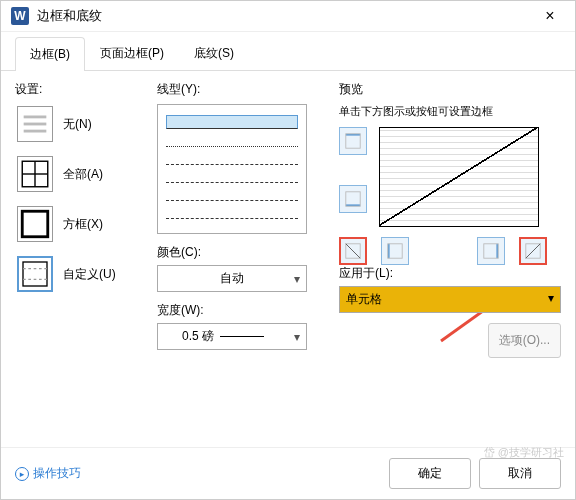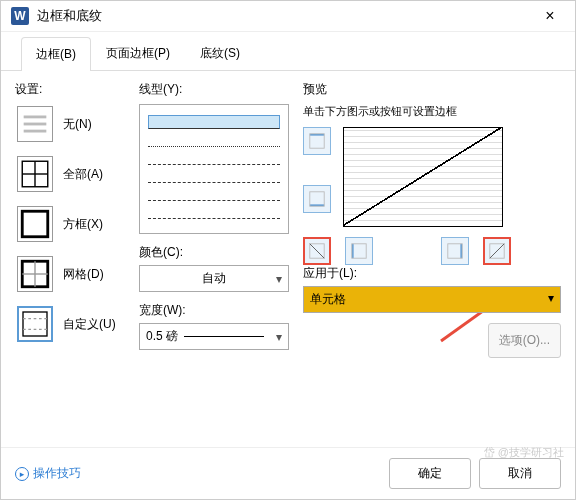--- a/index.html
+++ b/index.html
@@ -2,39 +2,39 @@
 <html><head>
 <meta charset="utf-8">
 <style>
 * { box-sizing: border-box; margin: 0; padding: 0; font-family: "Microsoft YaHei", sans-serif; font-size: 12px; }
 body { background: #f0f0f0; width: 576px; height: 500px; overflow: hidden; }
 .dialog { background: #fff; width: 576px; height: 500px; border: 1px solid #ccc; display: flex; flex-direction: column; }
 .titlebar { display: flex; align-items: center; padding: 6px 10px; border-bottom: 1px solid #eee; }
 .app-icon { width: 18px; height: 18px; background: #2b5797; color: #fff; display: flex; align-items: center; justify-content: center; font-weight: bold; border-radius: 2px; margin-right: 8px; }
 .title { flex: 1; font-size: 13px; }
 .close-btn { width: 30px; text-align: center; font-size: 16px; cursor: pointer; }
-.tabs { display: flex; border-bottom: 1px solid #ddd; padding: 0 20px; margin-top: 4px; }
+.tabs { display: flex; border-bottom: 1px solid #ddd; padding: 0 14px; margin-top: 4px; }
 .tab { padding: 8px 14px; cursor: pointer; border: 1px solid transparent; border-bottom: none; border-radius: 4px 4px 0 0; }
 .tab.active { border-color: #ddd; background: #fff; position: relative; top: 1px; }
-.content { flex: 1; display: flex; padding: 10px 14px; gap: 14px; }
+.content { flex: 1; display: flex; padding: 10px 14px; gap: 32px; }
 .col1 { width: 110px; }
 .col2 { width: 150px; }
 .col3 { flex: 1; position: relative; }
 .section-label { margin-bottom: 6px; }
 .setting-list { display: flex; flex-direction: column; gap: 10px; }
 .setting-item { display: flex; align-items: center; gap: 10px; cursor: pointer; padding: 2px; }
 .setting-item.selected .setting-icon { border: 2px solid #5b9bd5; }
 .setting-icon { width: 36px; height: 36px; border: 1px solid #999; background: #fff; display: flex; align-items: center; justify-content: center; }
 .style-box { border: 1px solid #aaa; height: 130px; padding: 6px; overflow-y: auto; background: #fff; }
 .style-line { height: 14px; border-bottom: 1px solid #333; margin: 4px 2px; }
 .style-line.dashed { border-bottom-style: dashed; }
 .style-line.dotted { border-bottom-style: dotted; }
 .style-line.selected { background: #cde6f7; border: 1px solid #5b9bd5; border-bottom: 1px solid #333; }
 .field-group { margin-top: 10px; }
-.select { width: 100%; border: 1px solid #aaa; padding: 4px 6px; background: #fff; display: flex; justify-content: center; align-items: center; cursor: pointer; position: relative; margin-top: 4px; }
+.select { width: 100%; border: 1px solid #aaa; padding: 4px 24px; background: #fff; display: flex; justify-content: center; align-items: center; cursor: pointer; position: relative; margin-top: 4px; }
 .select::after { content: "▾"; position: absolute; right: 6px; color: #555; }
 .preview-hint { margin-bottom: 8px; font-size: 11px; }
 .preview-layout { display: flex; gap: 8px; }
 .side-btns { display: flex; flex-direction: column; gap: 30px; }
 .mini-btn { width: 28px; height: 28px; border: 1px solid #88b7e0; background: #eaf3fb; cursor: pointer; display: flex; align-items: center; justify-content: center; }
 .mini-btn svg { width: 18px; height: 18px; }
 .preview-box { width: 160px; height: 100px; border: 1px solid #000; background: repeating-linear-gradient(0deg,#fff,#fff 5px,#ddd 5px,#ddd 6px); position: relative; margin-left: 4px; }
 .preview-box::after { content: ""; position: absolute; inset: 0; background: linear-gradient(to bottom right, transparent 49%, #000 49%, #000 50%, transparent 50%); }
 .bottom-btns { display: flex; gap: 14px; margin-top: 10px; align-items: center; }
 .bottom-btns .mini-btn.hl { border: 2px solid #e74c3c; }
@@ -91,30 +91,20 @@
           <span>全部(A)</span>
         </div>
         <div class="setting-item">
           <div class="setting-icon">
               <svg viewBox="0 0 24 24">
                 <rect x="3" y="3" width="18" height="18" fill="none" stroke="#000" stroke-width="2"></rect>
               </svg>
             </div>
           <span>方框(X)</span>
         </div>
-        <div class="setting-item">
-          <div class="setting-icon">
-              <svg viewBox="0 0 24 24">
-                <rect x="3" y="3" width="18" height="18" fill="none" stroke="#000" stroke-width="2"></rect>
-                <line x1="3" y1="12" x2="21" y2="12" stroke="#999"></line>
-                <line x1="12" y1="3" x2="12" y2="21" stroke="#999"></line>
-              </svg>
-            </div>
-          <span>网格(D)</span>
-        </div>
         <div class="setting-item selected">
           <div class="setting-icon">
               <svg viewBox="0 0 24 24">
                 <rect x="3" y="3" width="18" height="18" fill="none" stroke="#000"></rect>
                 <line x1="3" y1="8" x2="21" y2="8" stroke="#999" stroke-dasharray="2"></line>
                 <line x1="3" y1="16" x2="21" y2="16" stroke="#999" stroke-dasharray="2"></line>
               </svg>
             </div>
           <span>自定义(U)</span>
         </div>

